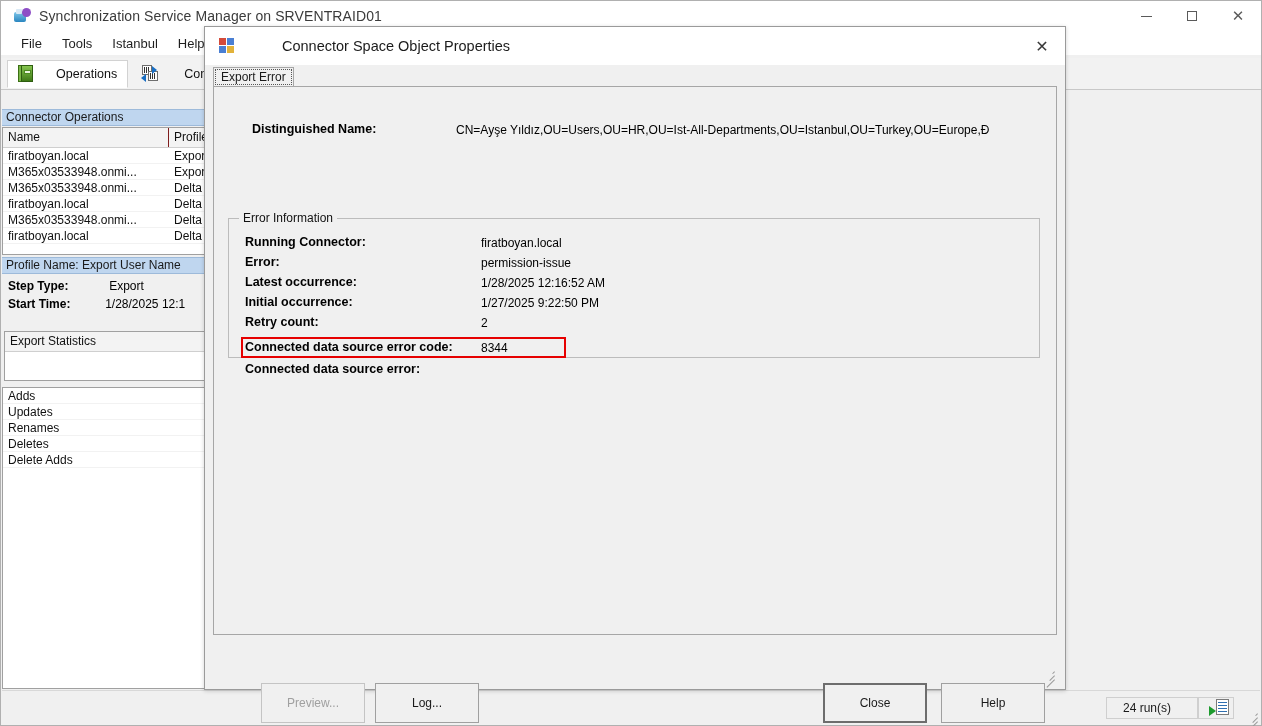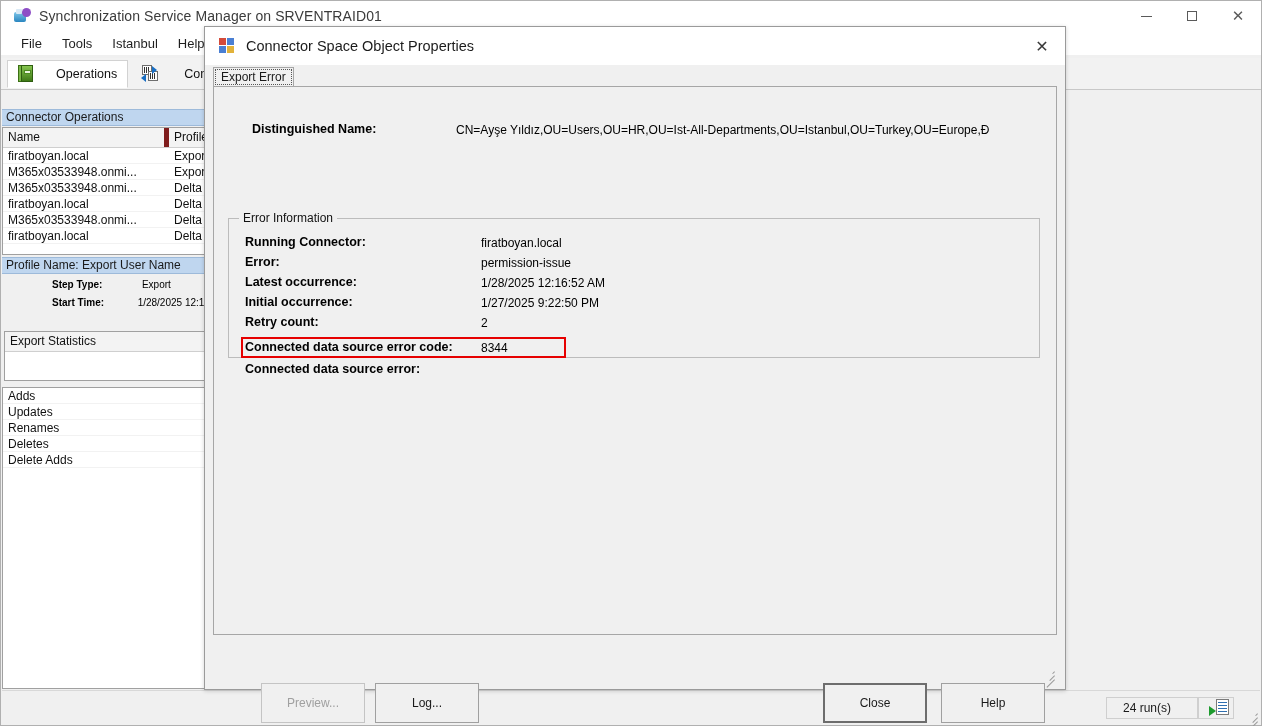--- a/index.html
+++ b/index.html
@@ -133,21 +133,21 @@
     white-space: nowrap; overflow: hidden;
   }
 
   
   .listview { background: #ffffff; border: 1px solid #a0a0a0; position: relative; overflow: hidden; }
   .lv-head {
     display: flex; height: 20px; background: #f3f3f3;
     border-bottom: 1px solid #cfcfcf;
   }
   .lv-head .col {
-    border-right: 5px solid #7f1d1d; padding: 2px 5px;
+    border-right: 1px solid #7f1d1d; padding: 2px 5px;
     font-size: 12px; color: #111; white-space: nowrap; overflow: hidden;
   }
   .lv-row { display: flex; height: 16px; border-bottom: 1px solid #f2f2f2; }
   .lv-row .cell {
     padding: 0 5px; font-size: 12px; color: #111; line-height: 16px;
     white-space: nowrap; overflow: hidden;
   }
 
   
   .vscroll {
@@ -174,21 +174,21 @@
     background: #f0f0f0; font-size: 12px;
   }
   #step-detail .lbl { font-weight: bold; }
   #export-stats-wrap {
     position: absolute; left: 3px; top: 330px; width: 1057px; height: 50px;
   }
   #bottom-list {
     position: absolute; left: 1px; top: 386px; width: 1060px; bottom: 36px;
   }
 
-  .kv-row { position: absolute; left: 6px; font-size: 10px; white-space: nowrap; margin-left: 44px; }
+  .kv-row { position: absolute; left: 6px; font-size: 12px; white-space: nowrap; }
 
   
   #status-bar {
     position: absolute; left: 1px; right: 1px; bottom: 1px; height: 34px;
     background: #f0f0f0; border-top: 1px solid #d8d8d8;
     display: flex; align-items: center;
   }
   .status-cell {
     height: 22px; border: 1px solid #cfcfcf; background: #f0f0f0;
     display: flex; align-items: center; padding: 0 16px;
@@ -203,21 +203,21 @@
 
   
   #dialog {
     position: absolute; left: 204px; top: 26px; width: 862px; height: 664px;
     background: #f0f0f0;
     border: 1px solid #9a9a9a;
     box-shadow: 0 1px 4px rgba(0,0,0,.18);
   }
   #dlg-titlebar {
     position: absolute; left: 0; top: 0; right: 0; height: 38px;
-    background: #ffffff; display: flex; align-items: center;
+    background: #ffffff; display: flex; align-items: center; gap: 36px;
   }
   #dlg-icon { width: 17px; height: 17px; margin-left: 14px; margin-right: 10px; position: relative; flex:none; }
   #dlg-icon .q1,#dlg-icon .q2,#dlg-icon .q3,#dlg-icon .q4 {
     position: absolute; width: 7px; height: 7px;
   }
   #dlg-icon .q1 { left: 0; top: 0; background: #d34a3a; }
   #dlg-icon .q2 { left: 8px; top: 0; background: #4a7fd3; }
   #dlg-icon .q3 { left: 0; top: 8px; background: #4a7fd3; }
   #dlg-icon .q4 { left: 8px; top: 8px; background: #e2b23a; }
   #dlg-title { font-size: 14.5px; color: #1b1b1b; white-space: nowrap; }

